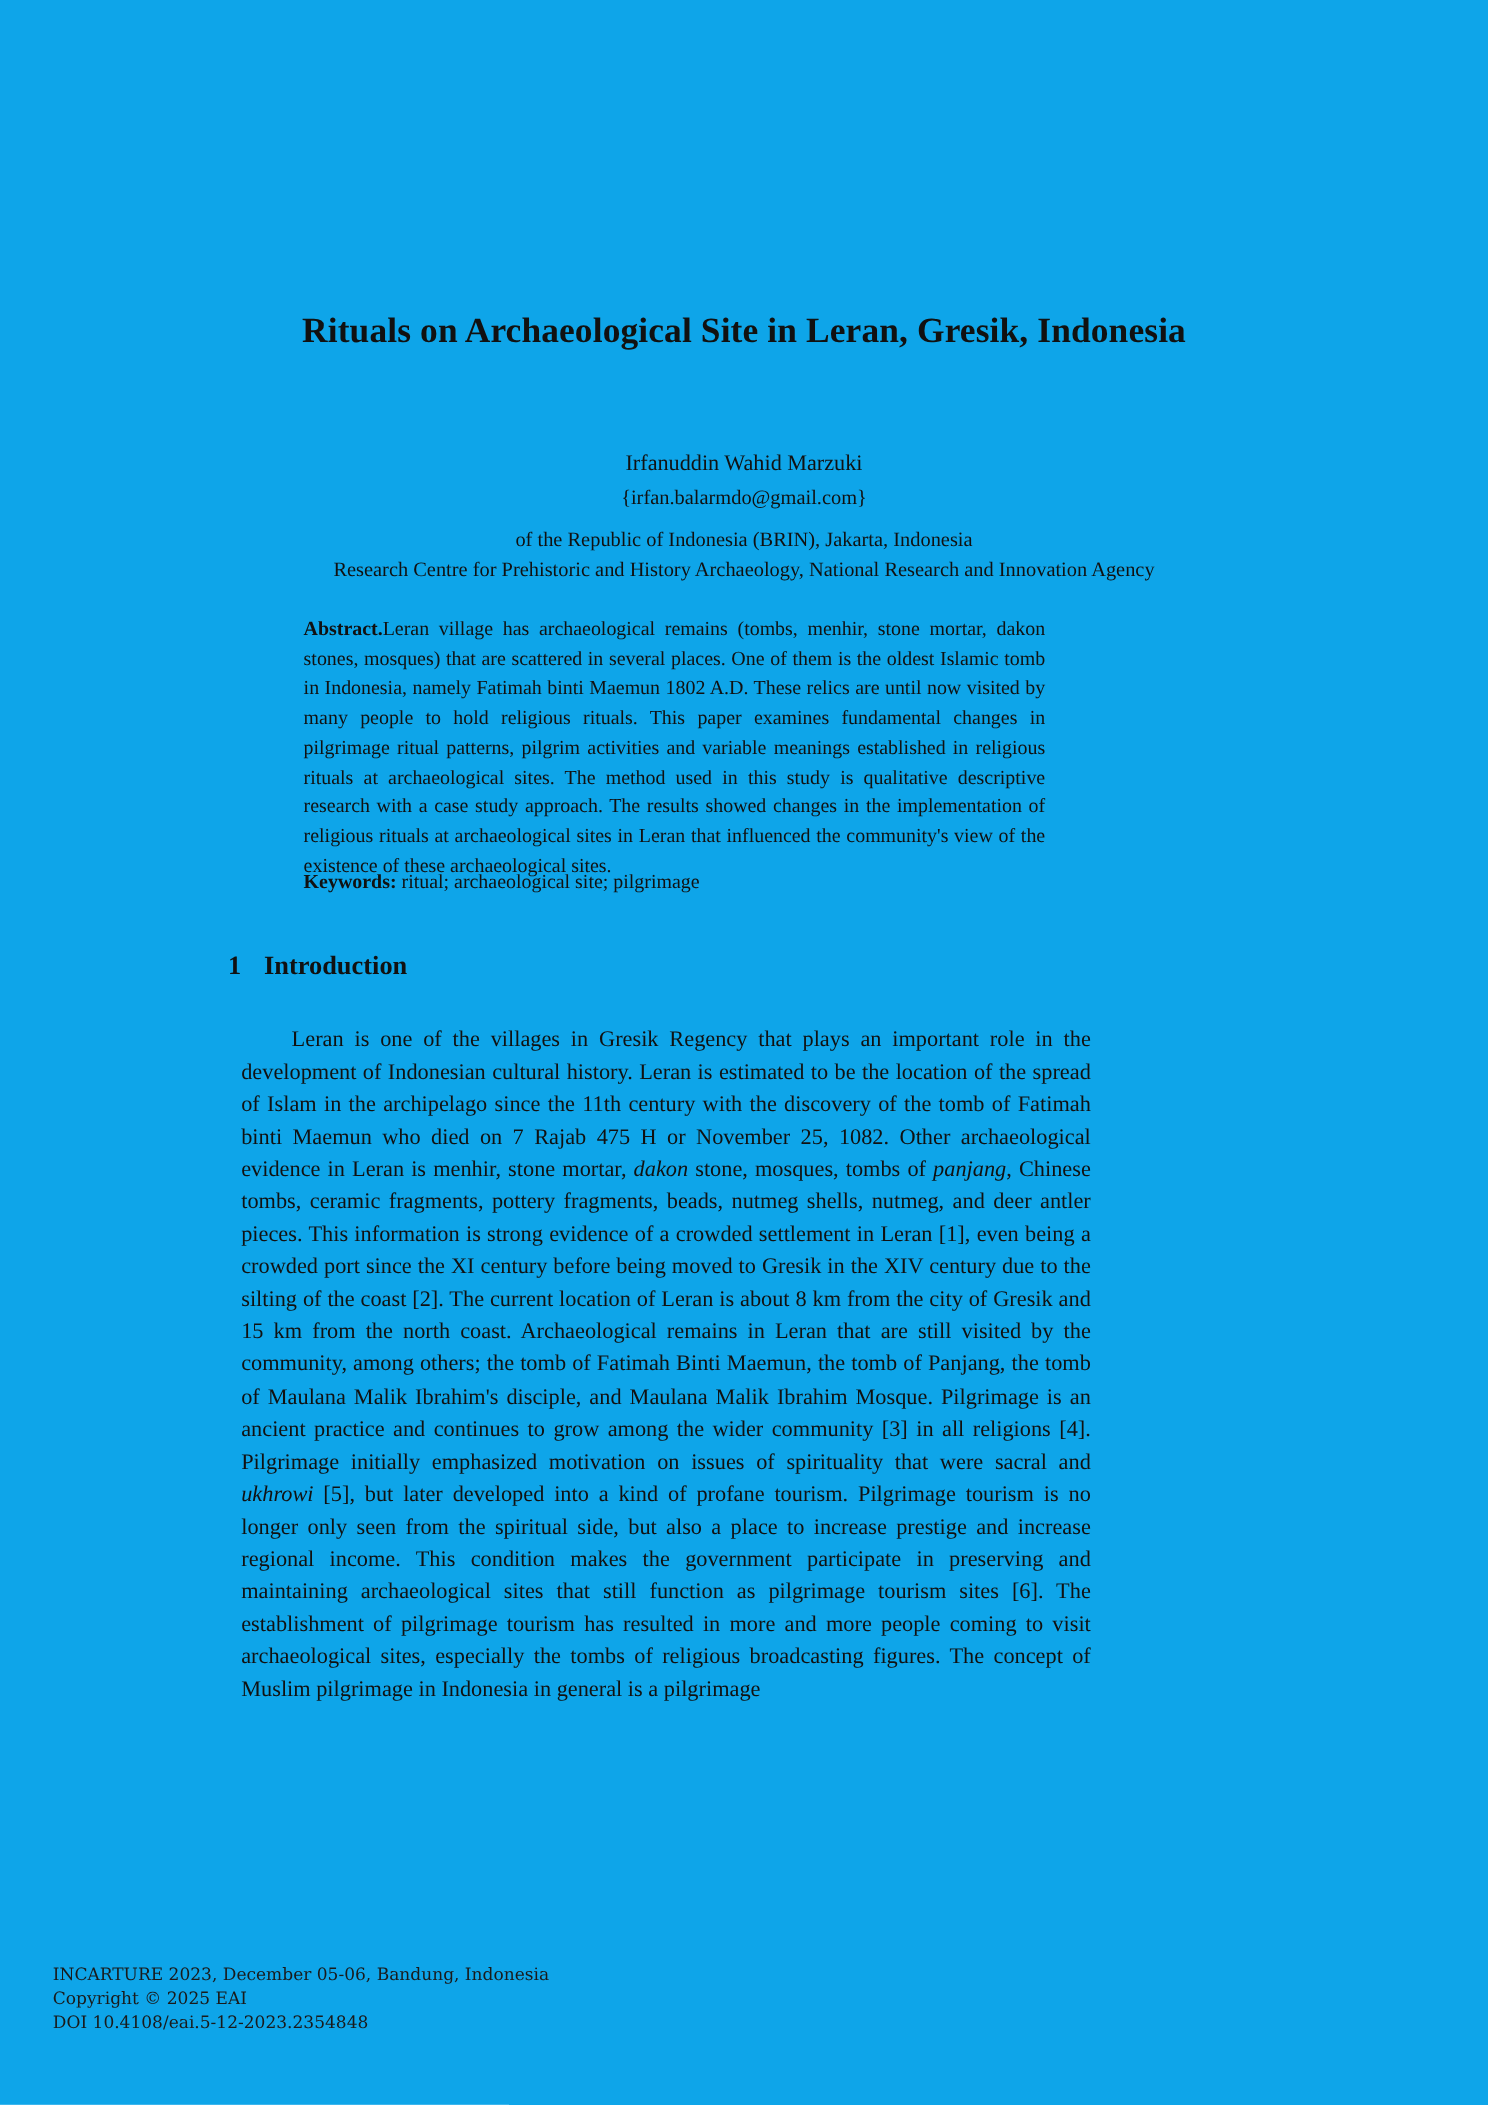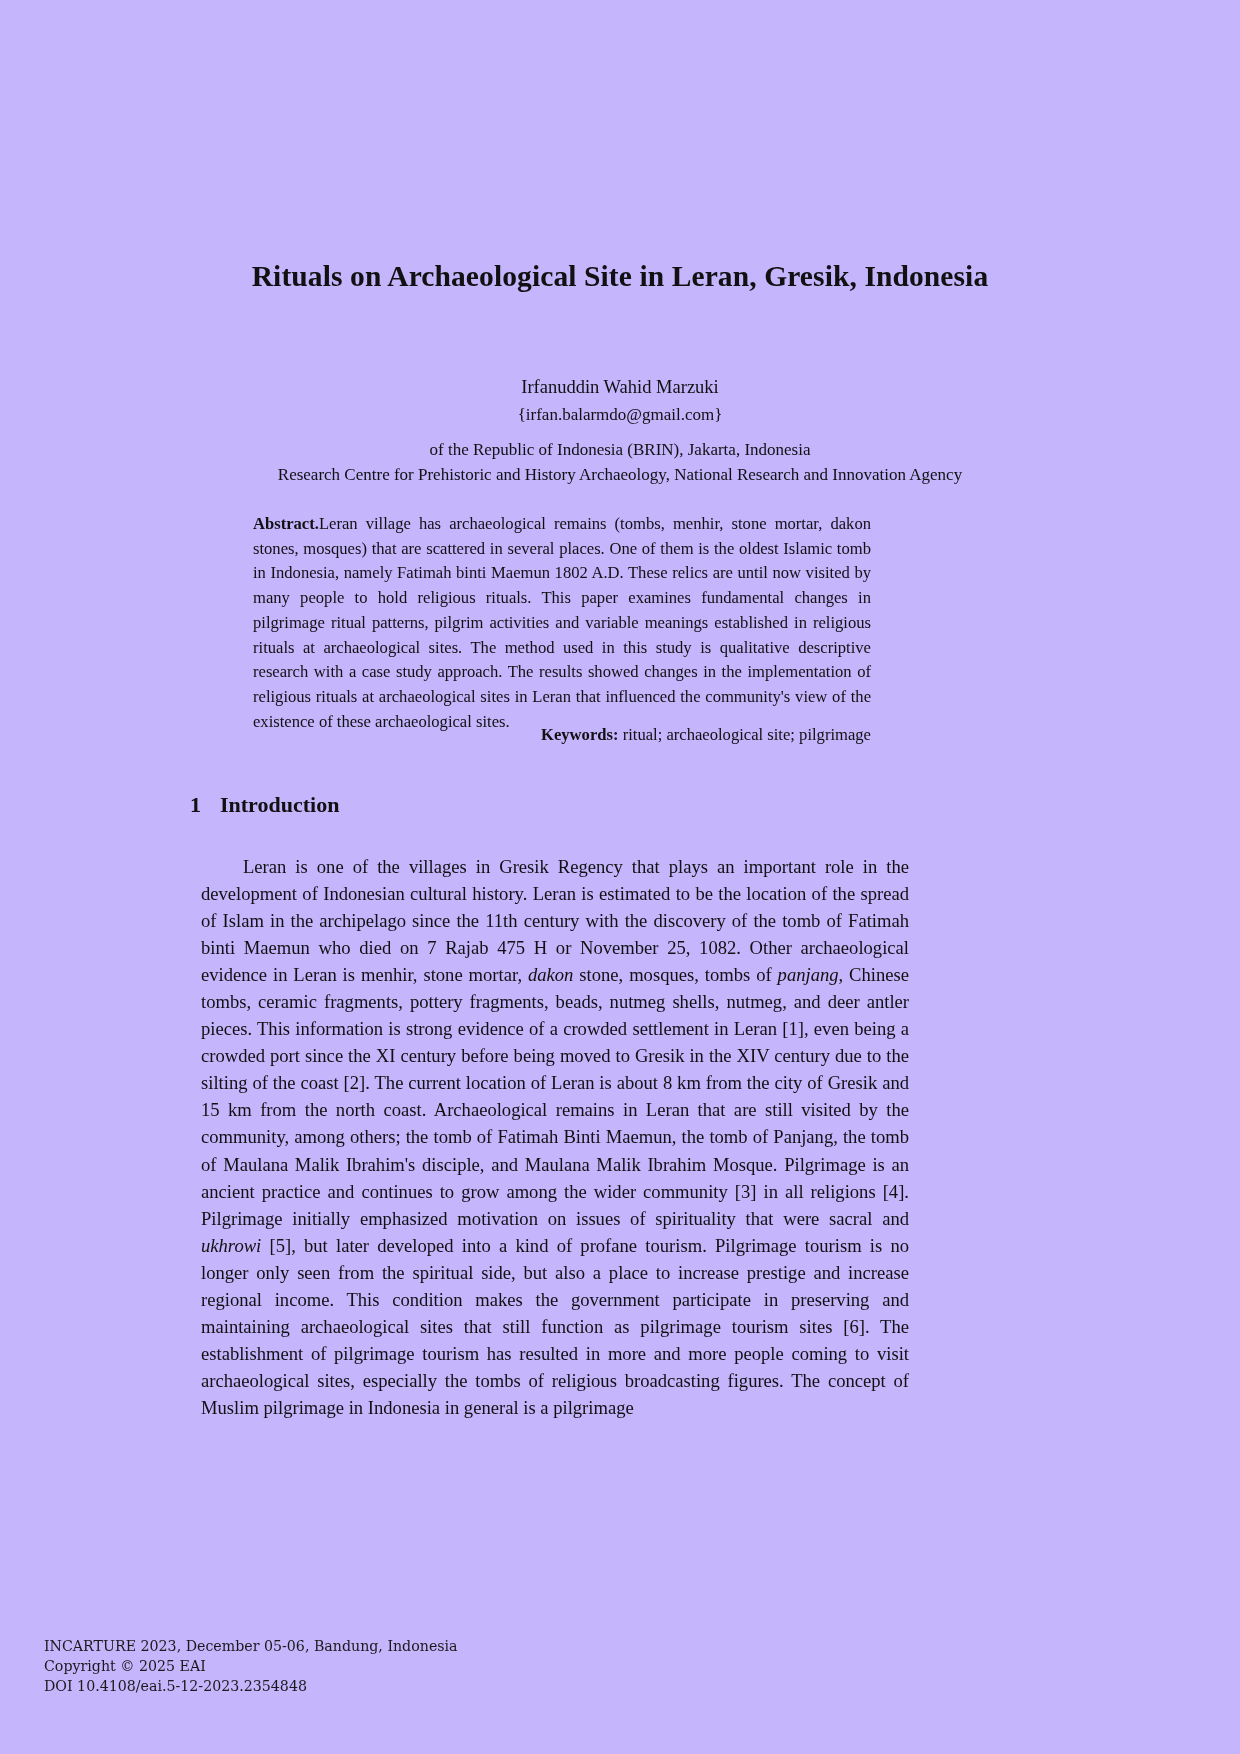--- a/index.html
+++ b/index.html
@@ -12,21 +12,21 @@
     height: 1754px;
     position: relative;
     font-family: "Liberation Serif", "DejaVu Serif", serif;
     color: #111111;
     overflow: hidden;
   }
 
   .page {
     position: absolute;
     inset: 0;
-    background: #c4b5fd;
+    background: #0ea5e9;
   }
 
   
   .title-block {
     position: absolute;
     left: 190px;
     top: 256px;
     width: 860px;
     text-align: center;
   }
@@ -79,21 +79,21 @@
   }
   .abstract-block .lead { font-weight: bold; }
 
   .keywords-block {
     position: absolute;
     left: 253px;
     top: 723px;
     width: 618px;
     font-size: 16.6px;
     line-height: 1.5;
-    text-align: right;
+    text-align: left;
   }
   .keywords-block .lead { font-weight: bold; }
 
   
   .section-heading {
     position: absolute;
     left: 190px;
     top: 791px;
     width: 860px;
     font-size: 22px;

